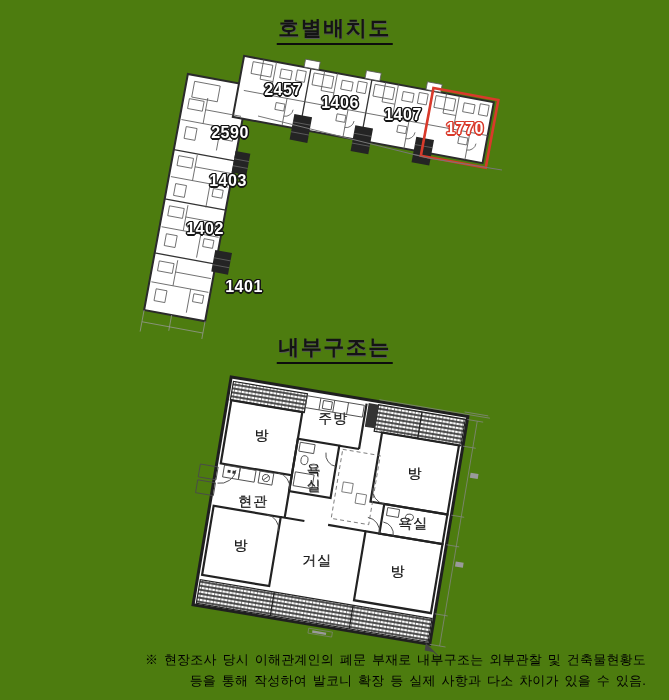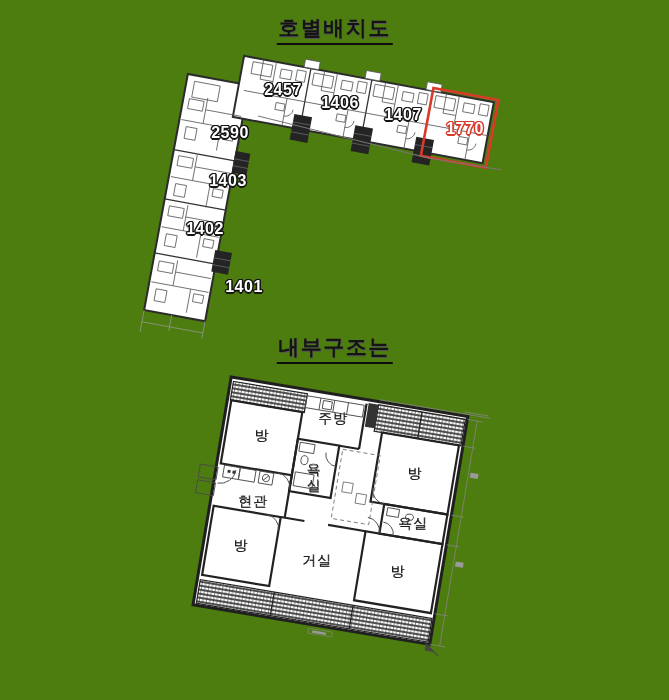--- a/index.html
+++ b/index.html
@@ -184,13 +184,17 @@
     <span class="room-label" style="left:148px;top:61px;">주방</span>
     <span class="room-label v" style="left:129px;top:111px;">욕실</span>
     <span class="room-label" style="left:68px;top:144px;">현관</span>
     <span class="room-label" style="left:56px;top:188px;">방</span>
     <span class="room-label" style="left:132px;top:203px;">거실</span>
     <span class="room-label" style="left:230px;top:116px;">방</span>
     <span class="room-label" style="left:228px;top:166px;">욕실</span>
     <span class="room-label" style="left:213px;top:214px;">방</span>
   </div>
 
+  <div class="footnote">
+    <div>※ 현장조사 당시 이해관계인의 폐문 부재로 내부구조는 외부관찰 및 건축물현황도</div>
+    <div>등을 통해 작성하여 발코니 확장 등 실제 사항과 다소 차이가 있을 수 있음.</div>
+  </div>
 </div>
 
 </body></html>

